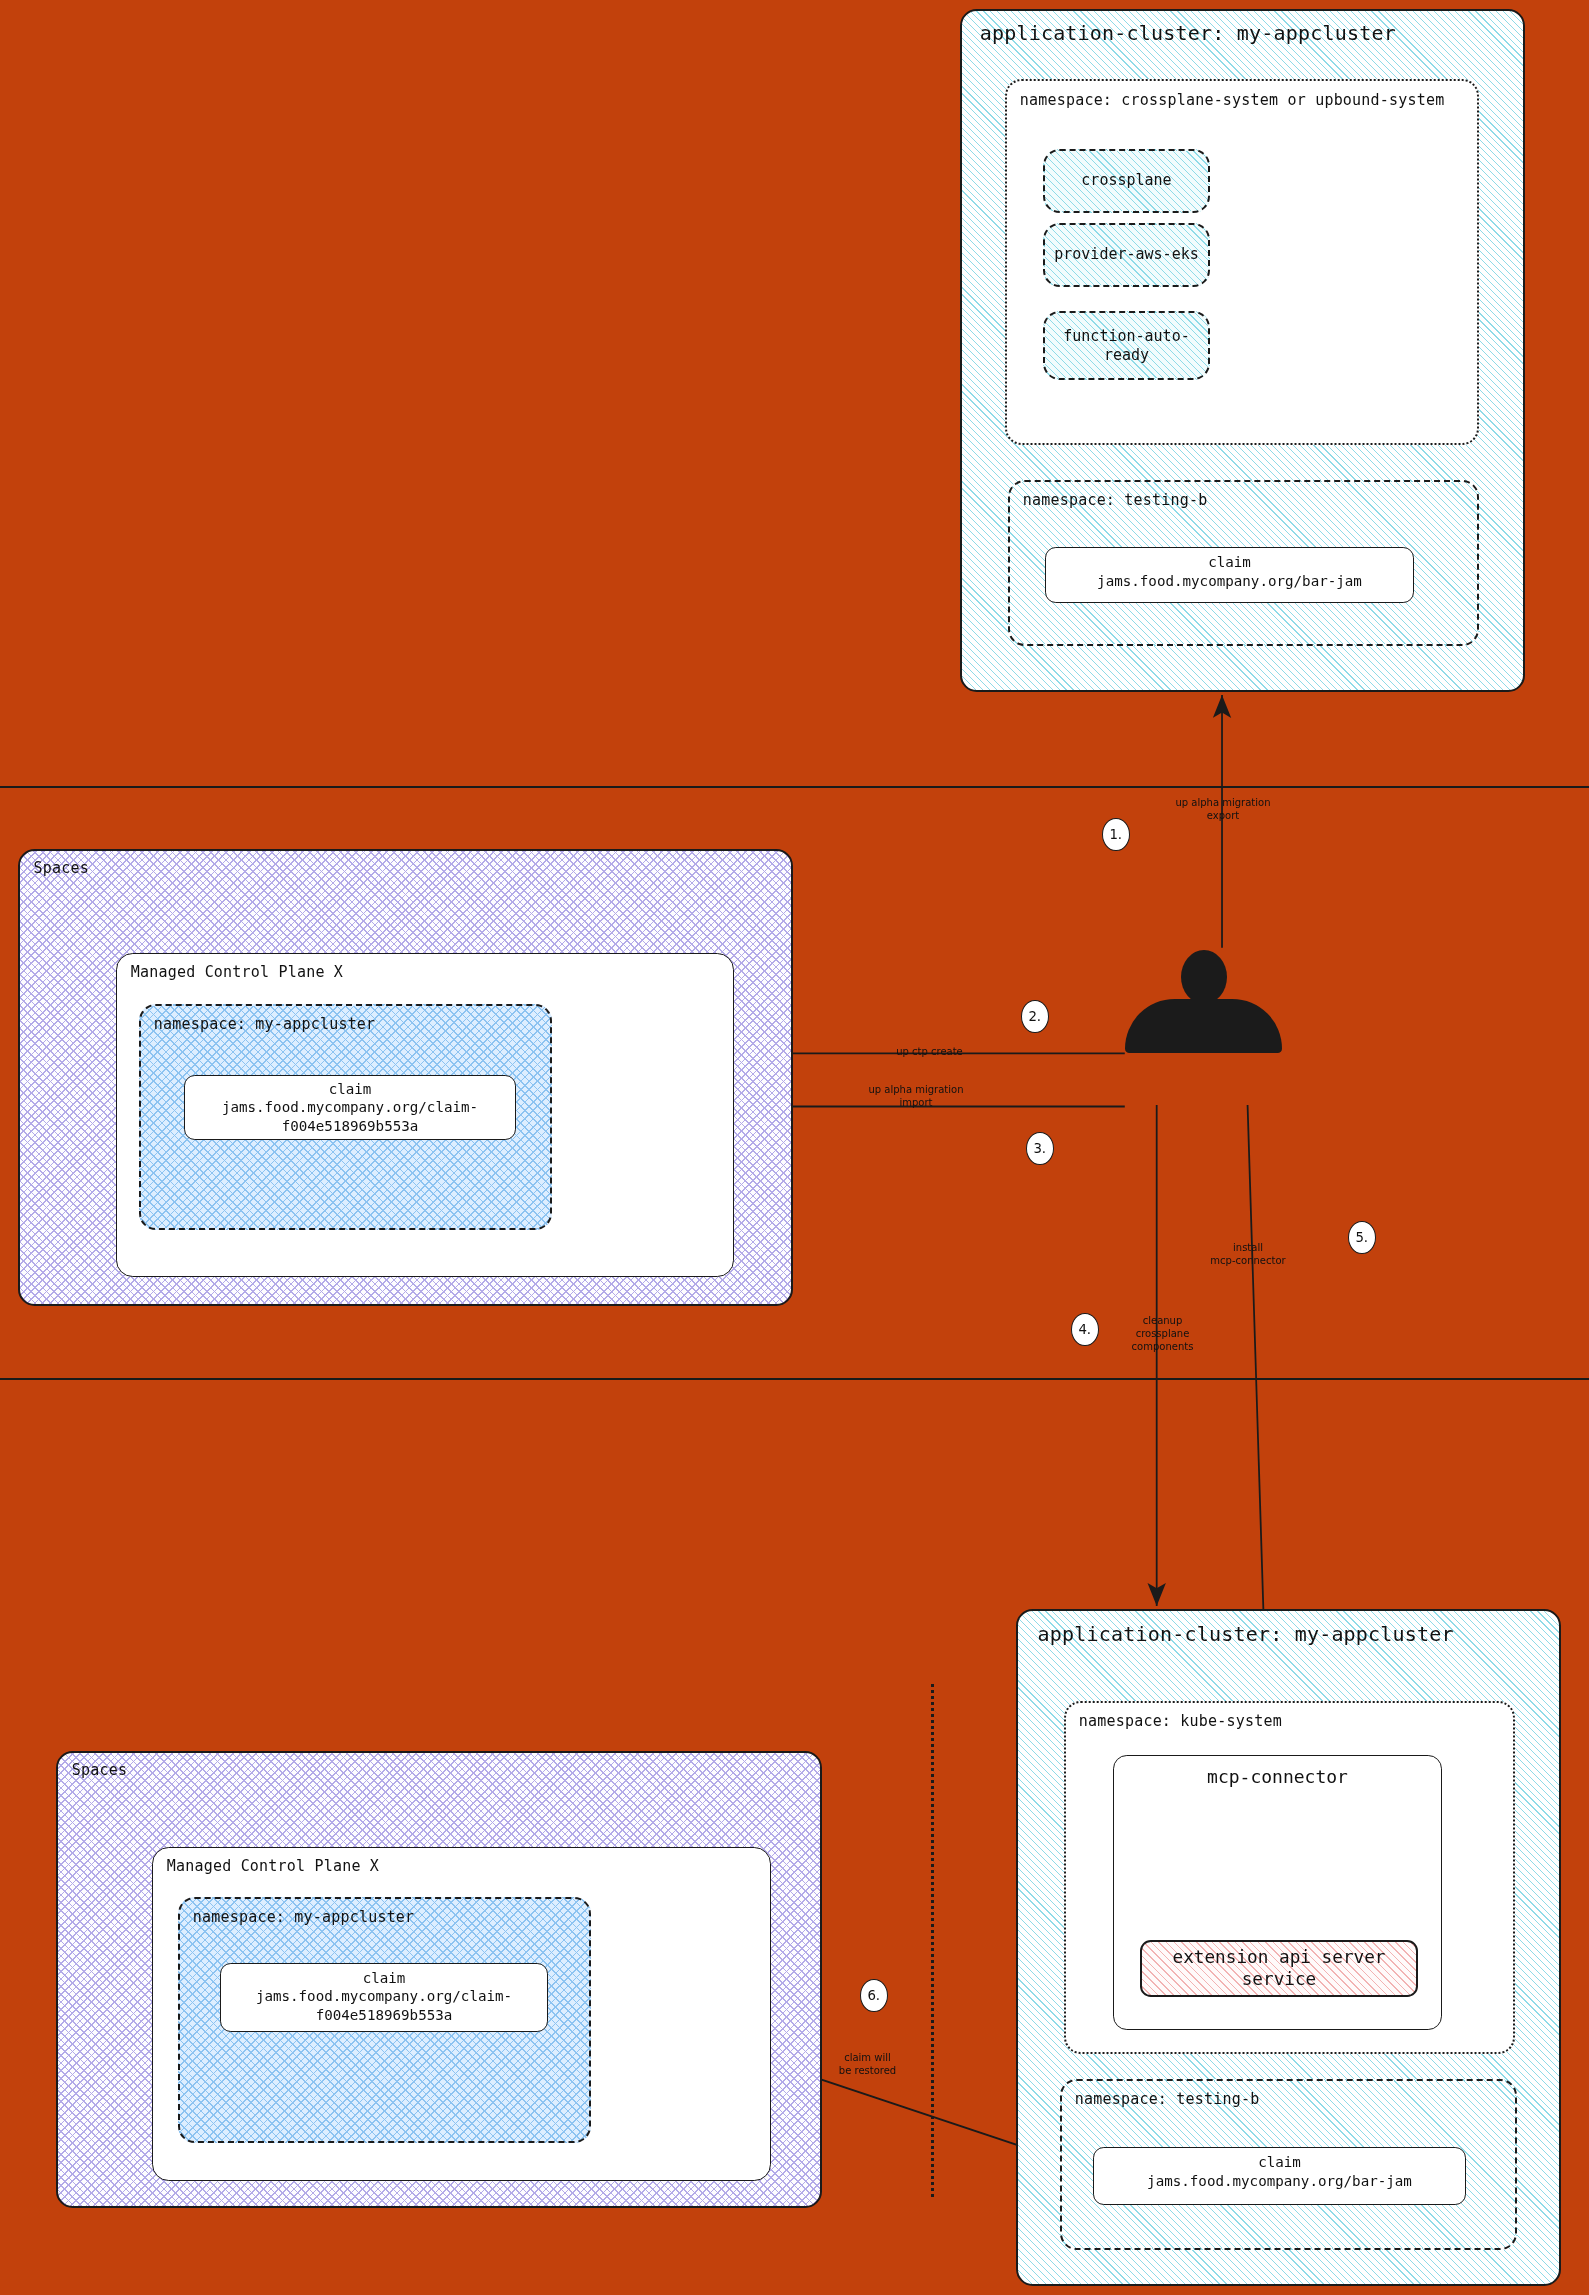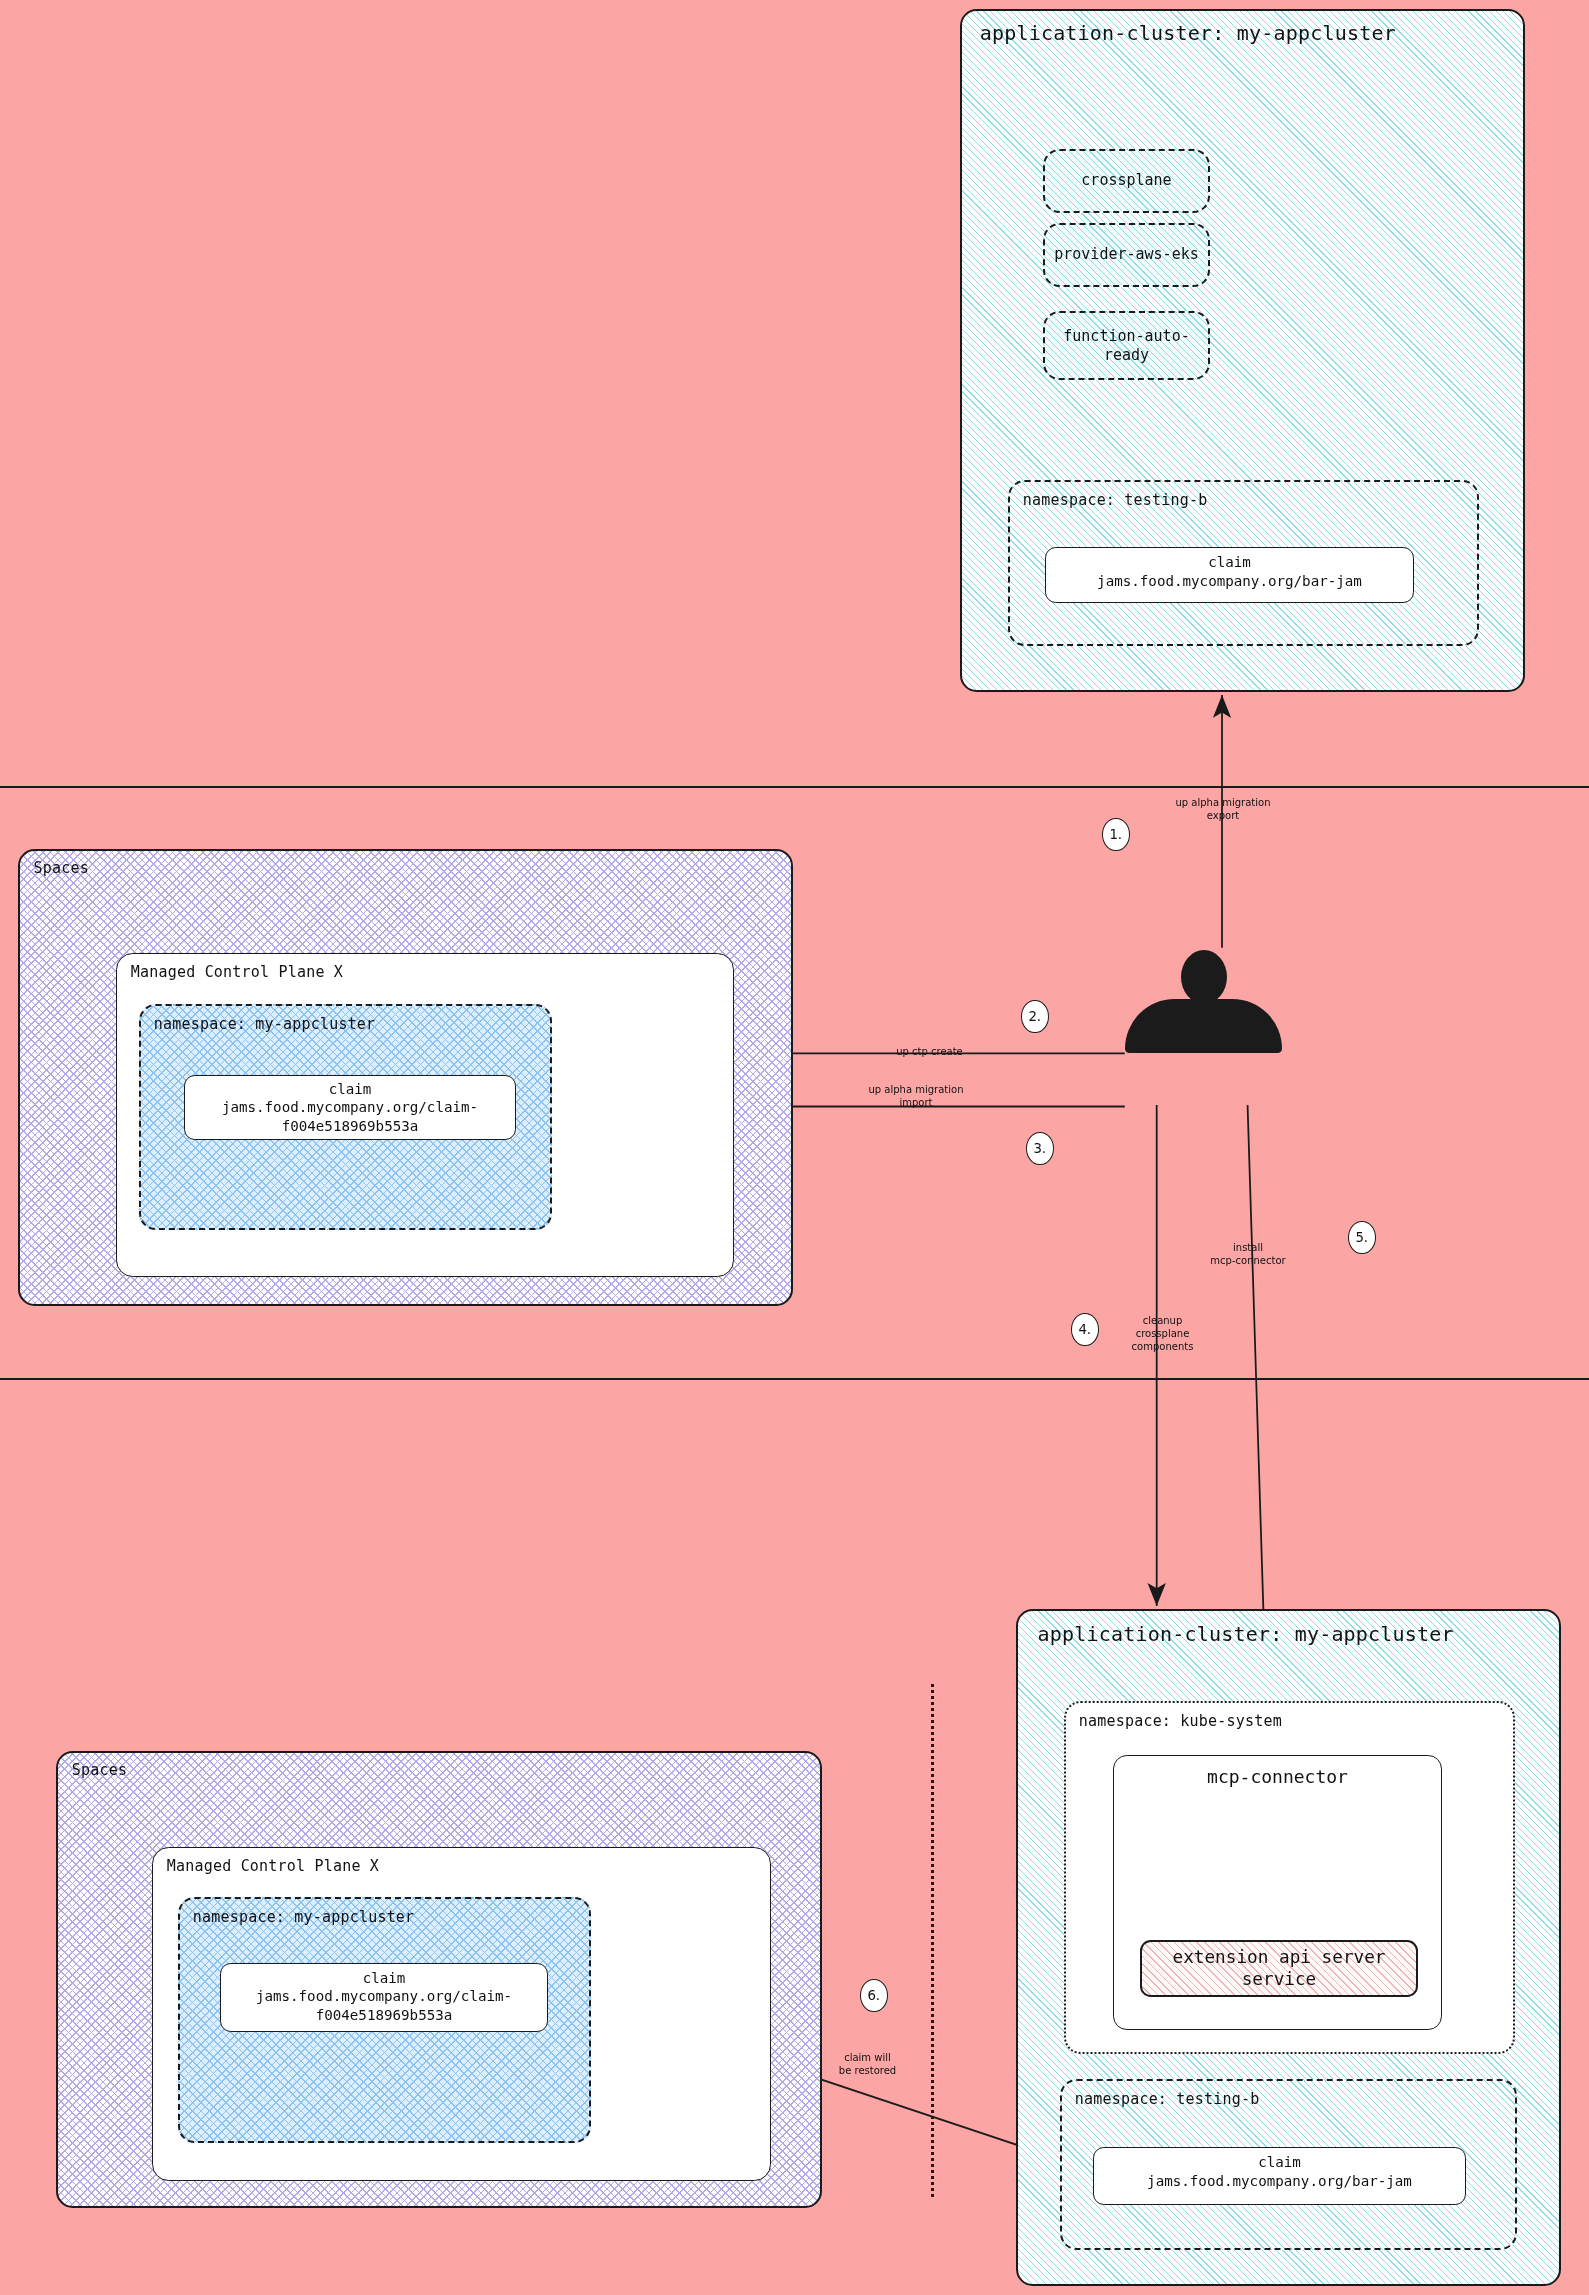--- a/index.html
+++ b/index.html
@@ -5,21 +5,21 @@
 <style>
   html,body{margin:0;padding:0;background:#ffffff;}
   body{
     font-family:"DejaVu Sans Mono","Liberation Mono",monospace;
     color:#111111;
   }
   #canvas{
     position:relative;
     width:1589px;
     height:2295px;
-    background:#fca5a5;
+    background:#c2410c;
     overflow:hidden;
   }
 
   
   .box{position:absolute;box-sizing:border-box;}
 
   .rounded-solid{
     border:2px solid #1a1a1a;
     border-radius:16.7px;
   }
@@ -187,20 +187,23 @@
 
     <line x1="2540" y1="2250" x2="2578" y2="3462" stroke="#1a1a1a" stroke-width="3.6" marker-end="url(#ah)"></line>
 
     <line x1="1120" y1="4050" x2="2198" y2="4410" stroke="#1a1a1a" stroke-width="3.6" marker-end="url(#ah)"></line>
   </svg>
 
   <div class="box rounded-solid hatch-teal" style="left:960px;top:8.8px;width:565px;height:683px;">
     <div class="title title-lg" style="left:17.7px;top:9.8px;">application-cluster: my-appcluster</div>
   </div>
 
+  <div class="box rounded-dotted fill-white" style="left:1005px;top:79px;width:474px;height:366px;">
+    <div class="title title-sm" style="left:12.8px;top:9.8px;">namespace: crossplane-system or upbound-system</div>
+  </div>
 
   <div class="box rounded-dashed hatch-teal-tint" style="left:1043px;top:149px;width:167px;height:64px;">
     <div class="pod-label">crossplane</div>
   </div>
   <div class="box rounded-dashed hatch-teal-tint" style="left:1043px;top:223px;width:167px;height:64px;">
     <div class="pod-label">provider-aws-eks</div>
   </div>
   <div class="box rounded-dashed hatch-teal-tint" style="left:1043px;top:311px;width:167px;height:69px;">
     <div class="pod-label">function-auto-
 ready</div>

